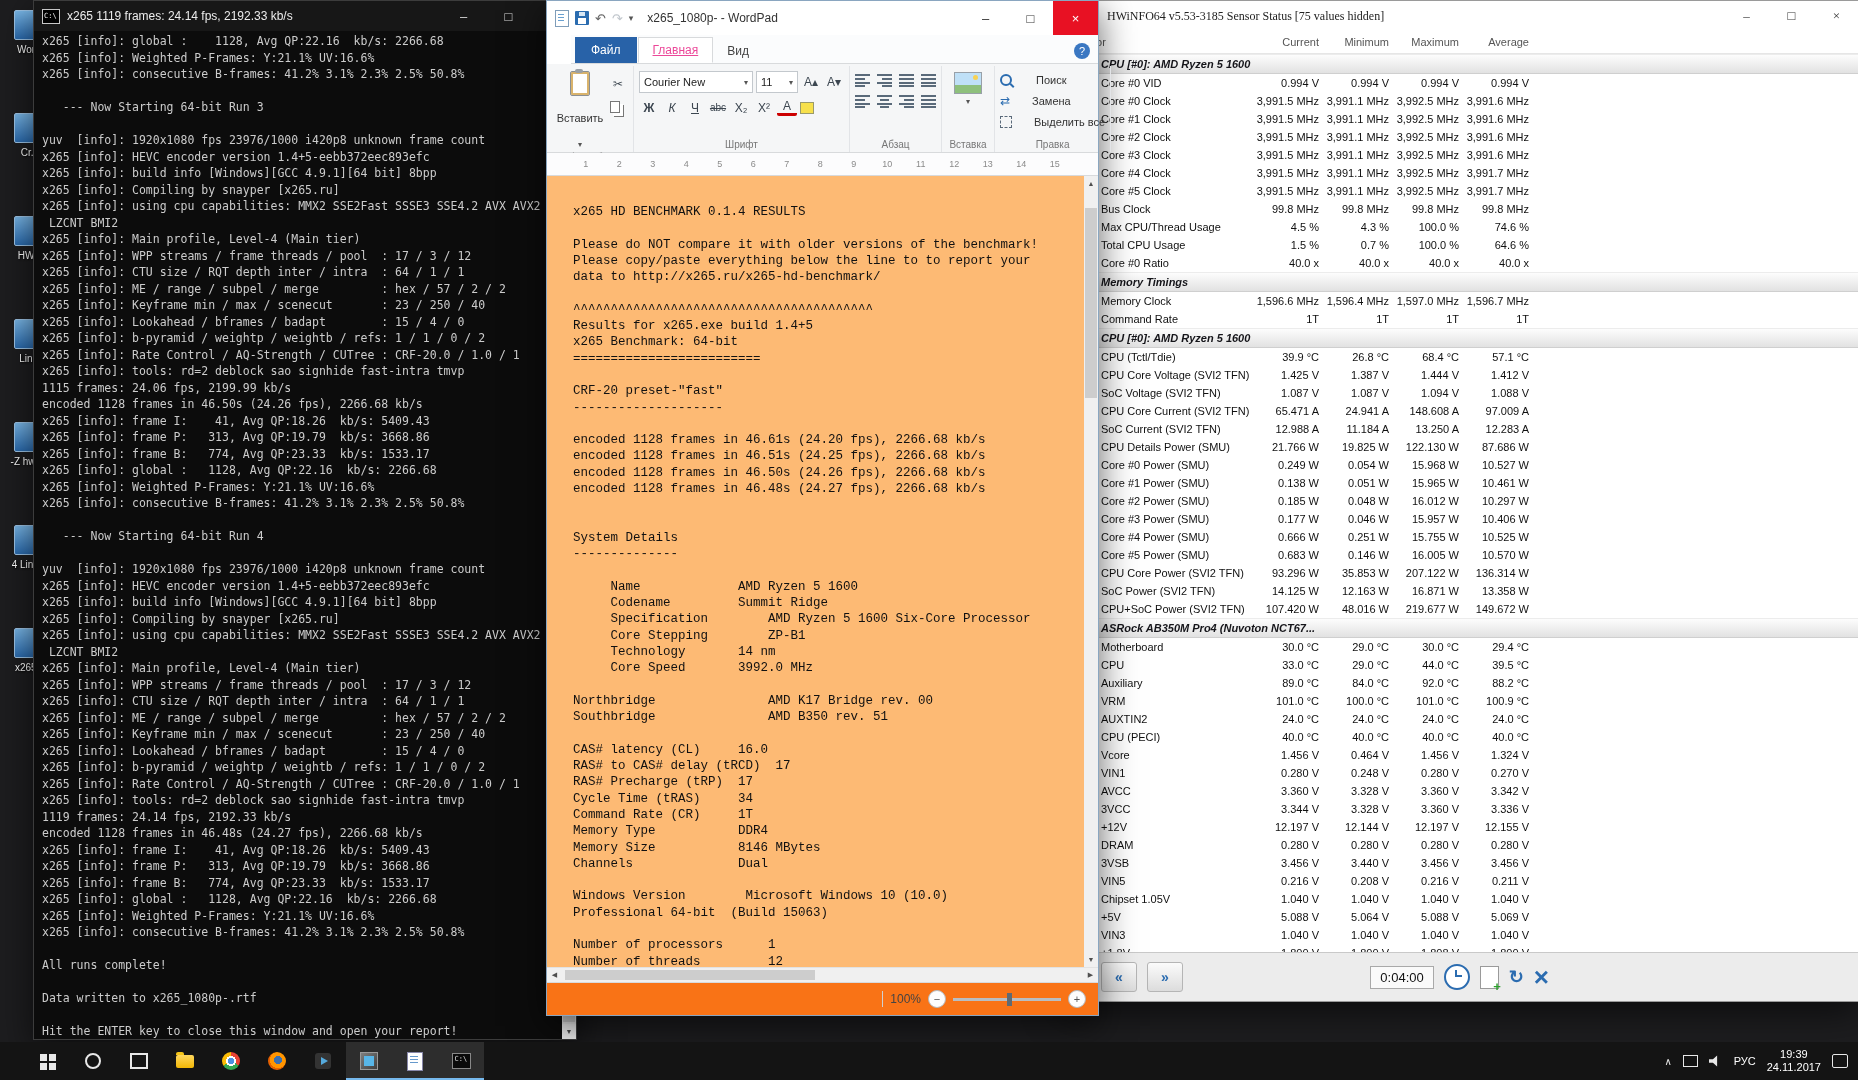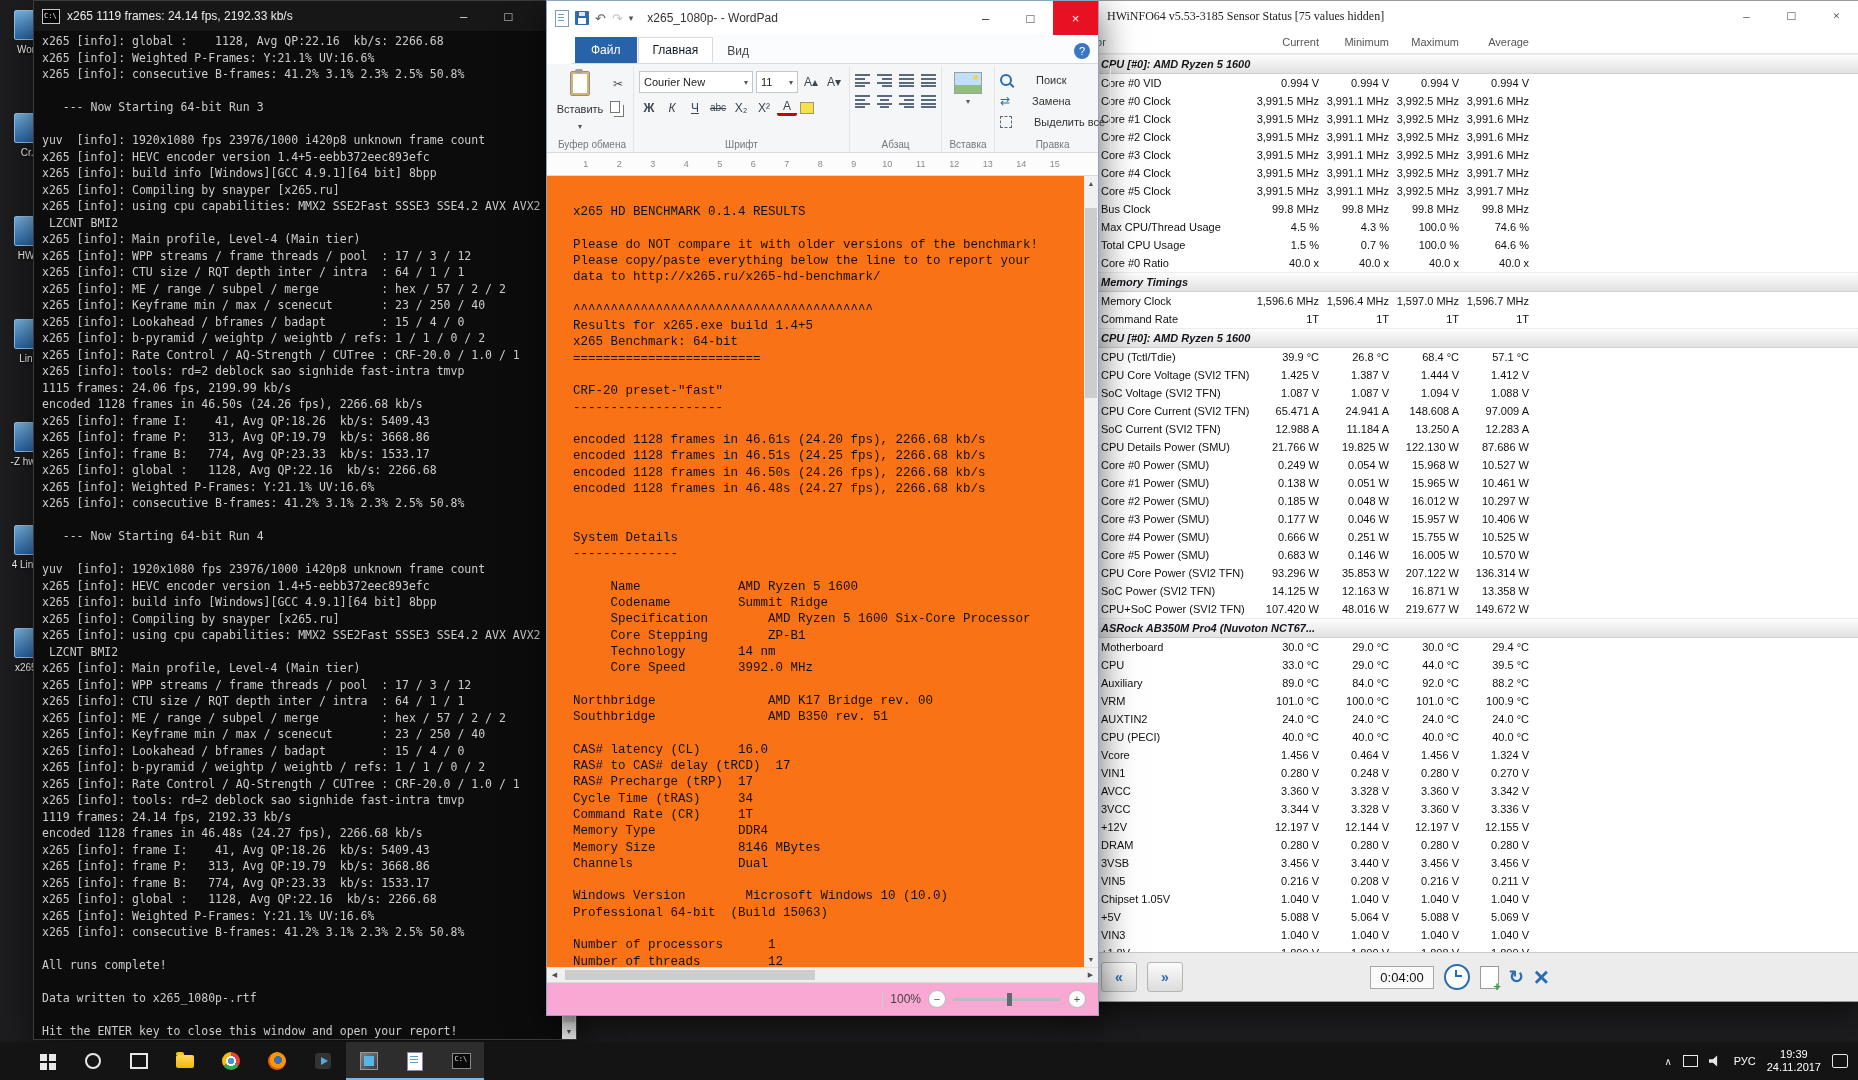--- a/index.html
+++ b/index.html
@@ -41,29 +41,29 @@
   .qat-glyph{font-size:13px;color:#666;}
   .qat-glyph.disabled{color:#c0c6cc;}
   .qat-dd{font-size:9px;color:#555;}
   .wp-title{font-size:12px;color:#333;margin-left:8px;white-space:nowrap;}
   .caps.light .cap{color:#333;}
   .cap.close-red{background:#e81123;color:#fff !important;}
 
   .wp-tabs{height:28px;background:#fbfcfd;border-bottom:1px solid #d8dadc;display:flex;align-items:flex-end;padding-left:4px;flex:0 0 auto;margin-left:24px;}
   .tab{padding:5px 14px;font-size:12px;color:#444;}
   .tab.file{background:#2862a8;color:#fff;padding:6px 16px;margin-right:1px;}
-  .tab.active{background:#fff;border:1px solid #d8dadc;border-bottom:1px solid #fff;color:#0f172a;}
+  .tab.active{background:#fff;border:1px solid #d8dadc;border-bottom:1px solid #fff;color:#ec4899;text-decoration:underline;}
   .help-btn{margin-left:auto;margin-right:8px;margin-bottom:4px;width:16px;height:16px;border-radius:50%;
             background:#3a77c2;color:#fff;font-size:11px;display:flex;align-items:center;justify-content:center;}
 
   .ribbon{height:86px;background:#f5f6f7;border-bottom:1px solid #d8dadc;display:flex;align-items:stretch;padding:2px 2px 0 4px;flex:0 0 auto;}
   .rgroup{display:flex;flex-direction:column;padding:2px 5px 0 5px;border-right:1px solid #e2e4e7;}
   .rgroup-body{flex:1;display:flex;gap:4px;}
   .rgroup-label{text-align:center;font-size:10px;color:#777;padding:3px 0 2px;white-space:nowrap;}
-  .paste-btn{width:48px;display:flex;flex-direction:column;align-items:center;gap:7px;padding-top:3px;}
+  .paste-btn{width:48px;display:flex;flex-direction:column;align-items:center;gap:16px;padding-top:3px;}
   .clipboard-icon{width:18px;height:23px;background:#fff;border:1px solid #8a8f94;border-radius:2px;position:relative;box-shadow:inset 0 0 0 2px #d9b36c;}
   .clipboard-icon::before{content:"";position:absolute;top:-3px;left:4px;width:8px;height:4px;background:#9aa0a6;border-radius:2px;}
   .paste-label{font-size:11px;color:#333;}
   .dd{font-size:8px;color:#555;}
   .clip-small{display:flex;flex-direction:column;gap:6px;padding-top:6px;}
   .ric{display:inline-flex;align-items:center;justify-content:center;min-width:20px;height:19px;border-radius:2px;font-size:12px;color:#3c4650;}
   .copy-icon{width:8px;height:10px;border:1px solid #777;background:#fff;box-shadow:3px 3px 0 #fff,4px 4px 0 #777;margin:2px 6px 0 2px;}
   .fontcol{display:flex;flex-direction:column;gap:5px;padding-top:3px;}
   .fontrow{display:flex;align-items:center;gap:3px;}
   .combo{height:20px;background:#fff;border:1px solid #c3c8cd;display:flex;align-items:center;justify-content:space-between;
@@ -89,30 +89,30 @@
   .edit-item{display:flex;align-items:center;gap:22px;font-size:11px;color:#333;height:19px;white-space:nowrap;}
   .find-ico{width:8px;height:8px;border:2px solid #2b6cb0;border-radius:50%;position:relative;margin-right:2px;}
   .find-ico::after{content:"";position:absolute;width:2px;height:5px;background:#2b6cb0;transform:rotate(-45deg);right:-3px;bottom:-4px;}
   .replace-ico{color:#2b6cb0;font-size:12px;}
   .select-ico{width:10px;height:10px;border:1px dashed #5a6a7a;}
 
   .ruler{height:22px;background:#fcfcfd;border-bottom:1px solid #d8dadc;display:flex;align-items:center;
          padding-left:22px;color:#8a8a8a;font-size:9px;flex:0 0 auto;}
   .rnum{width:33.5px;text-align:center;flex:0 0 auto;}
 
-  .doc-area{position:relative;flex:1;background:#f97316;overflow:hidden;}
+  .doc-area{position:relative;flex:1;background:#fdba74;overflow:hidden;}
   .doc{position:absolute;inset:0 14px 0 0;padding:28px 6px 0 26px;white-space:pre;overflow:hidden;
        font-family:"Liberation Mono","DejaVu Sans Mono",monospace;font-size:12.5px;line-height:16.3px;color:#111;}
   .wp-scroll{position:absolute;top:0;right:0;bottom:0;width:14px;background:#f0f0f0;display:flex;flex-direction:column;}
   .wp-thumb{position:absolute;left:1px;right:1px;top:17px;height:190px;background:#cdcdcd;}
   .hscroll{height:14px;background:#f0f0f0;border-top:1px solid #e2e2e2;position:relative;flex:0 0 auto;display:flex;justify-content:space-between;}
   .h-thumb{position:absolute;left:18px;top:2px;height:10px;width:250px;background:#cdcdcd;}
   .h-btn{width:15px;display:flex;align-items:center;justify-content:center;font-size:7px;color:#4f4f4f;}
 
-  .wp-status{height:32px;background:#f9a8d4;border-top:1px solid #d8dadc;display:flex;align-items:center;
+  .wp-status{height:32px;background:#f97316;border-top:1px solid #d8dadc;display:flex;align-items:center;
              justify-content:flex-end;gap:7px;padding:0 12px;flex:0 0 auto;}
   .vsep{width:1px;height:16px;background:#d0d0d0;}
   .zoom-val{font-size:12px;color:#444;}
   .zoom-btn{width:16px;height:16px;border-radius:50%;border:1px solid #b5b9bd;color:#555;font-size:11px;
             display:flex;align-items:center;justify-content:center;background:#fdfdfd;}
   .zoom-track{width:108px;height:3px;background:#b9bdc1;position:relative;}
   .zoom-thumb{position:absolute;left:50%;top:-5px;width:5px;height:13px;background:#5f6a73;}
 
   
   .hwinfo{left:1062px;top:0;width:796px;height:1000px;z-index:20;background:#fff;border:1px solid #9a9a9a;display:flex;flex-direction:column;}

